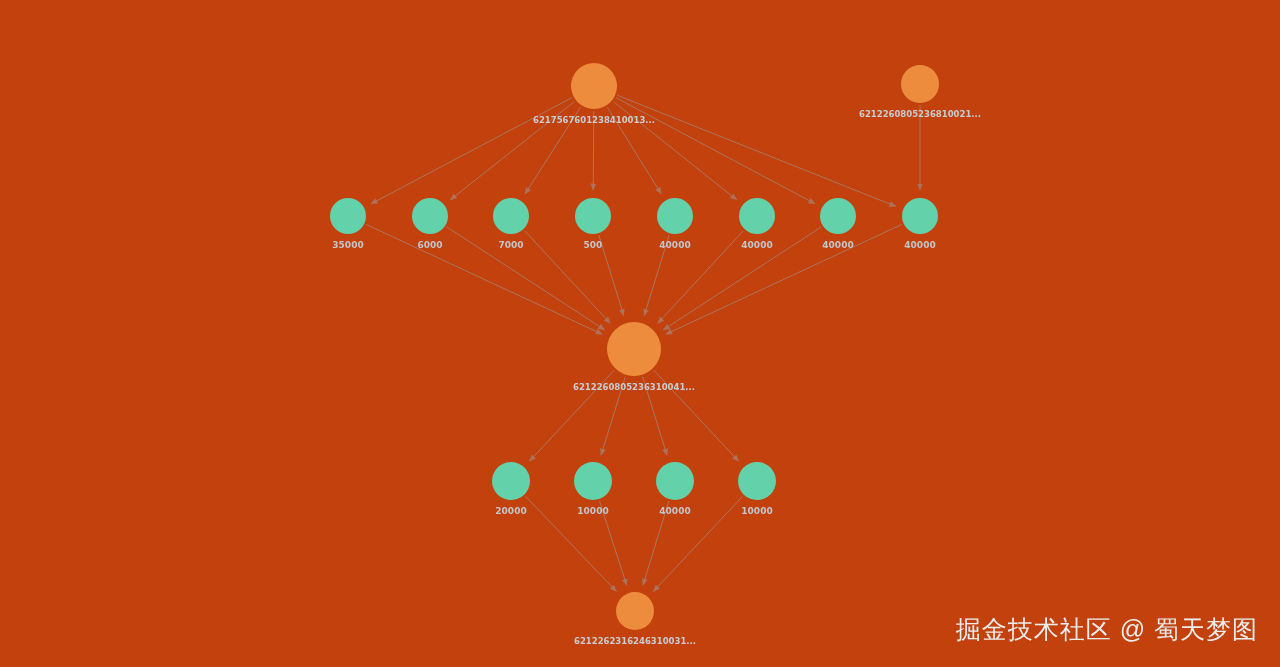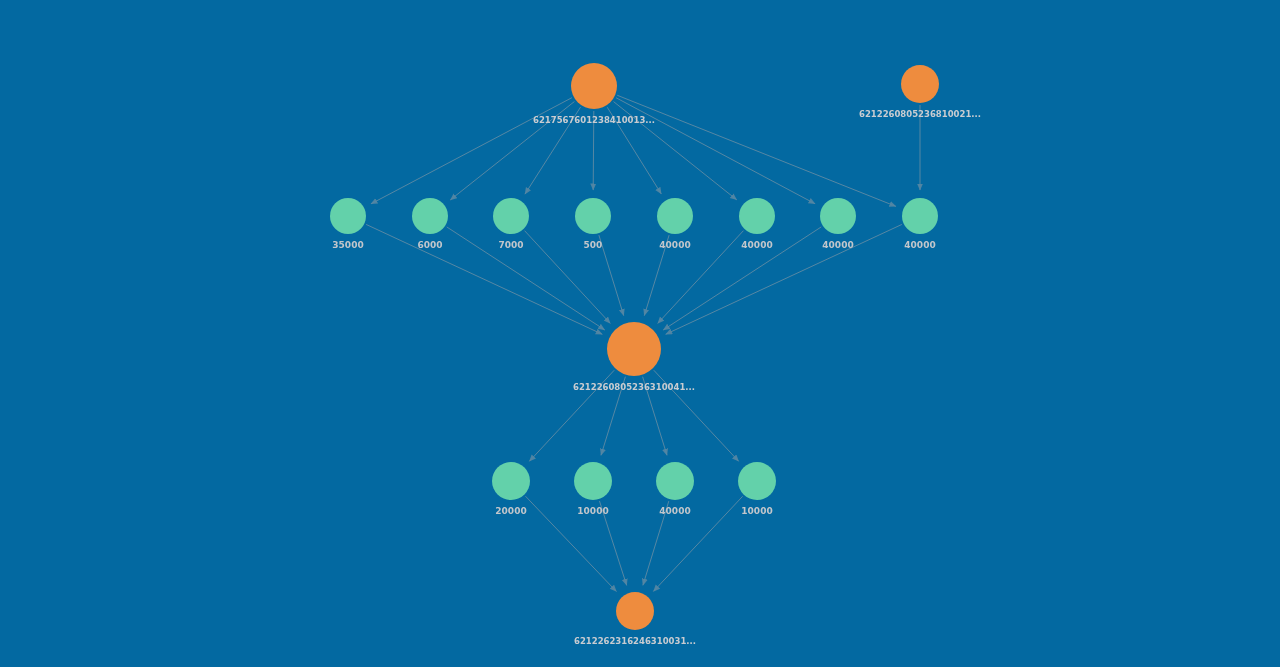--- a/index.html
+++ b/index.html
@@ -5,21 +5,21 @@
   html, body { margin: 0; padding: 0; }
   body {
     width: 1280px; height: 667px;
     overflow: hidden;
     font-family: "Liberation Sans", sans-serif;
     background: #212327;
   }
   #stage {
     position: relative;
     width: 1280px; height: 667px;
-    background: #0369a1;
+    background: #c2410c;
   }
   #graph-svg { position: absolute; left: 0; top: 0; }
   .node-circle { cursor: pointer; }
   .card-label {
     font-family: "DejaVu Sans", "Liberation Sans", sans-serif;
     font-size: 8.5px;
     font-weight: 700;
     fill: #c9ccd1;
     text-anchor: middle;
   }
@@ -108,13 +108,14 @@
       <text x="511" y="514" class="amount-label">20000</text>
       <circle cx="593" cy="481" r="19" fill="#63d1aa" class="node-circle"></circle>
       <text x="593" y="514" class="amount-label">10000</text>
       <circle cx="675" cy="481" r="19" fill="#63d1aa" class="node-circle"></circle>
       <text x="675" y="514" class="amount-label">40000</text>
       <circle cx="757" cy="481" r="19" fill="#63d1aa" class="node-circle"></circle>
       <text x="757" y="514" class="amount-label">10000</text>
       <circle cx="635" cy="611" r="19" fill="#ee8c3e" class="node-circle"></circle>
       <text x="635" y="644" class="card-label">6212262316246310031...</text>
     </svg>
+  <div id="watermark">掘金技术社区 @ 蜀天梦图</div>
 </div>
 
 </body></html>

